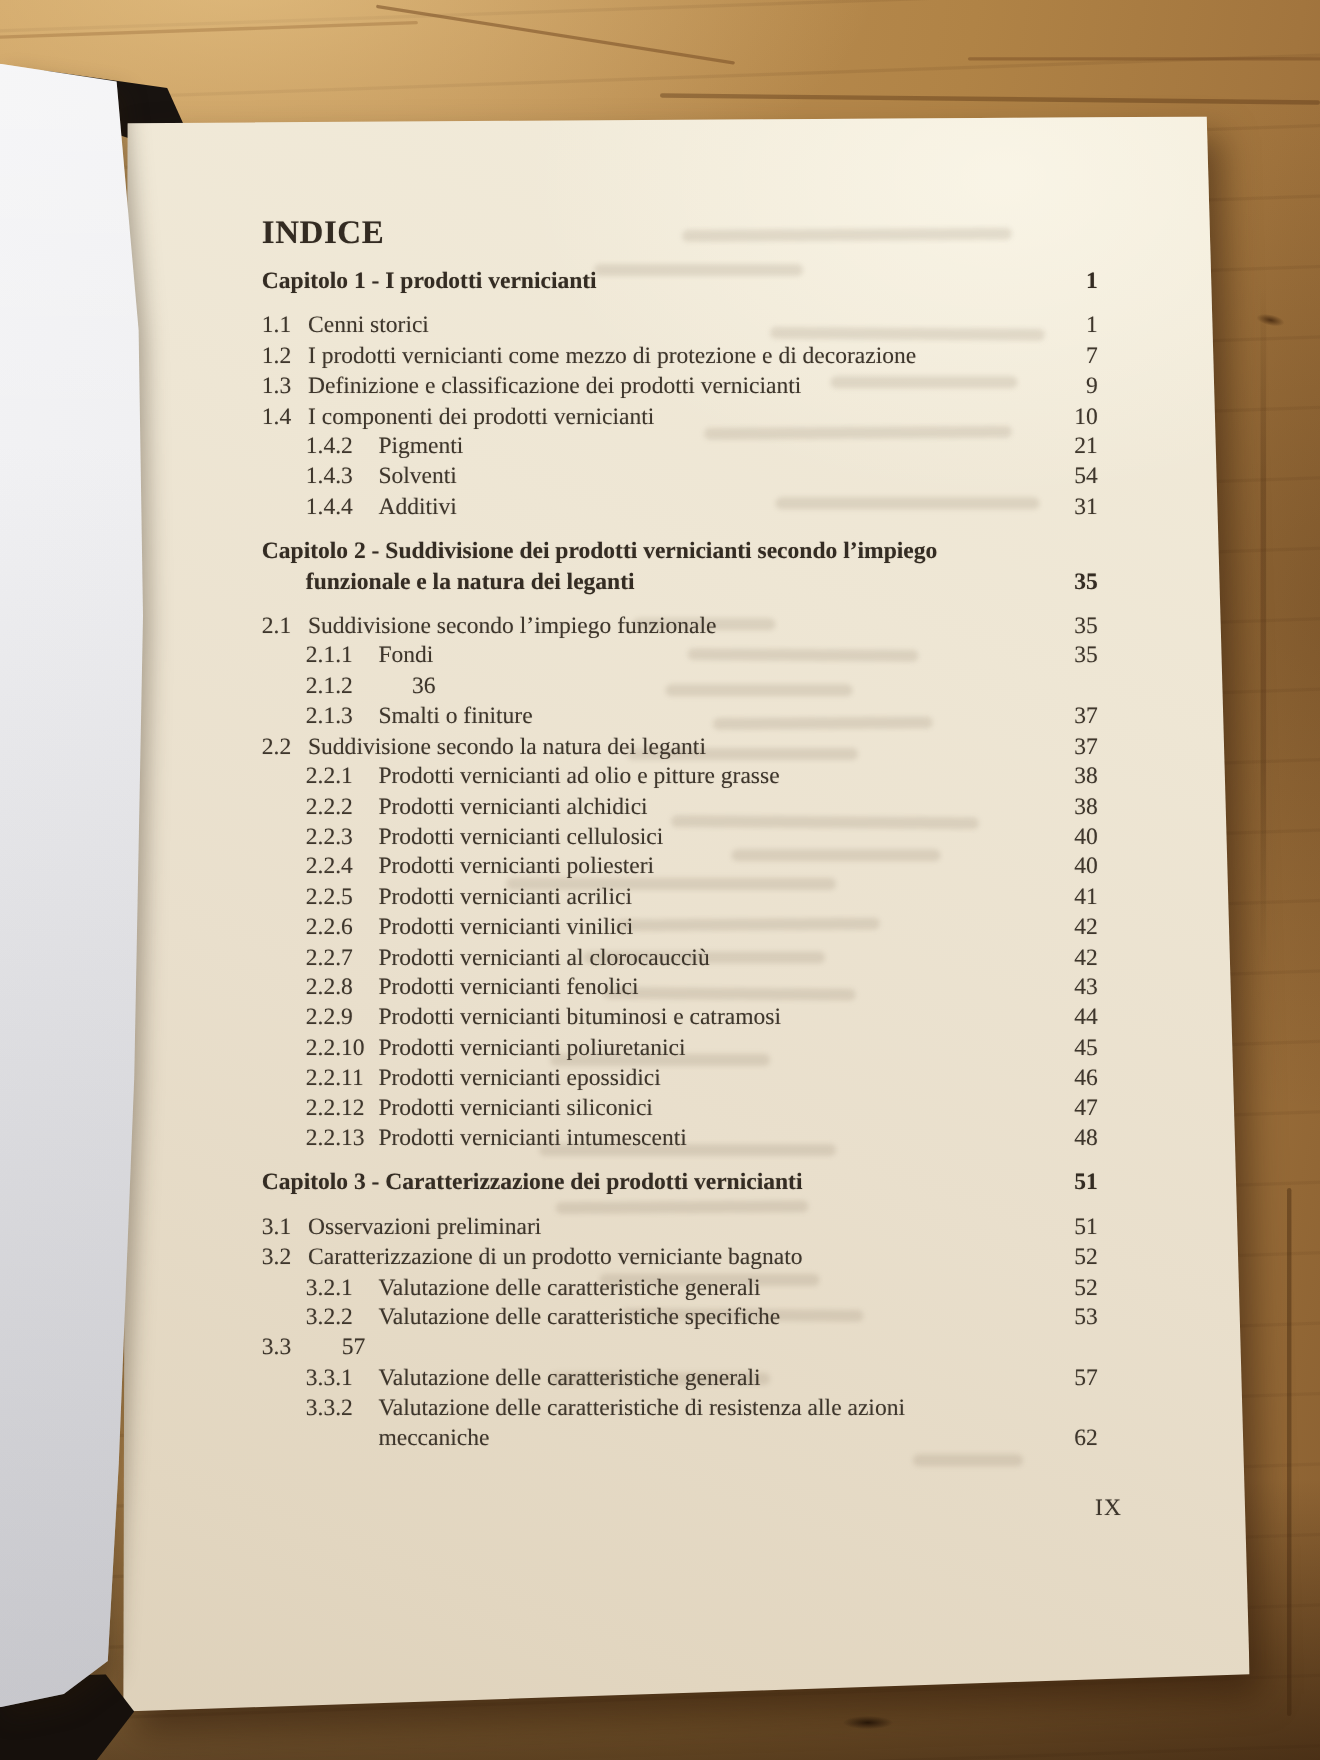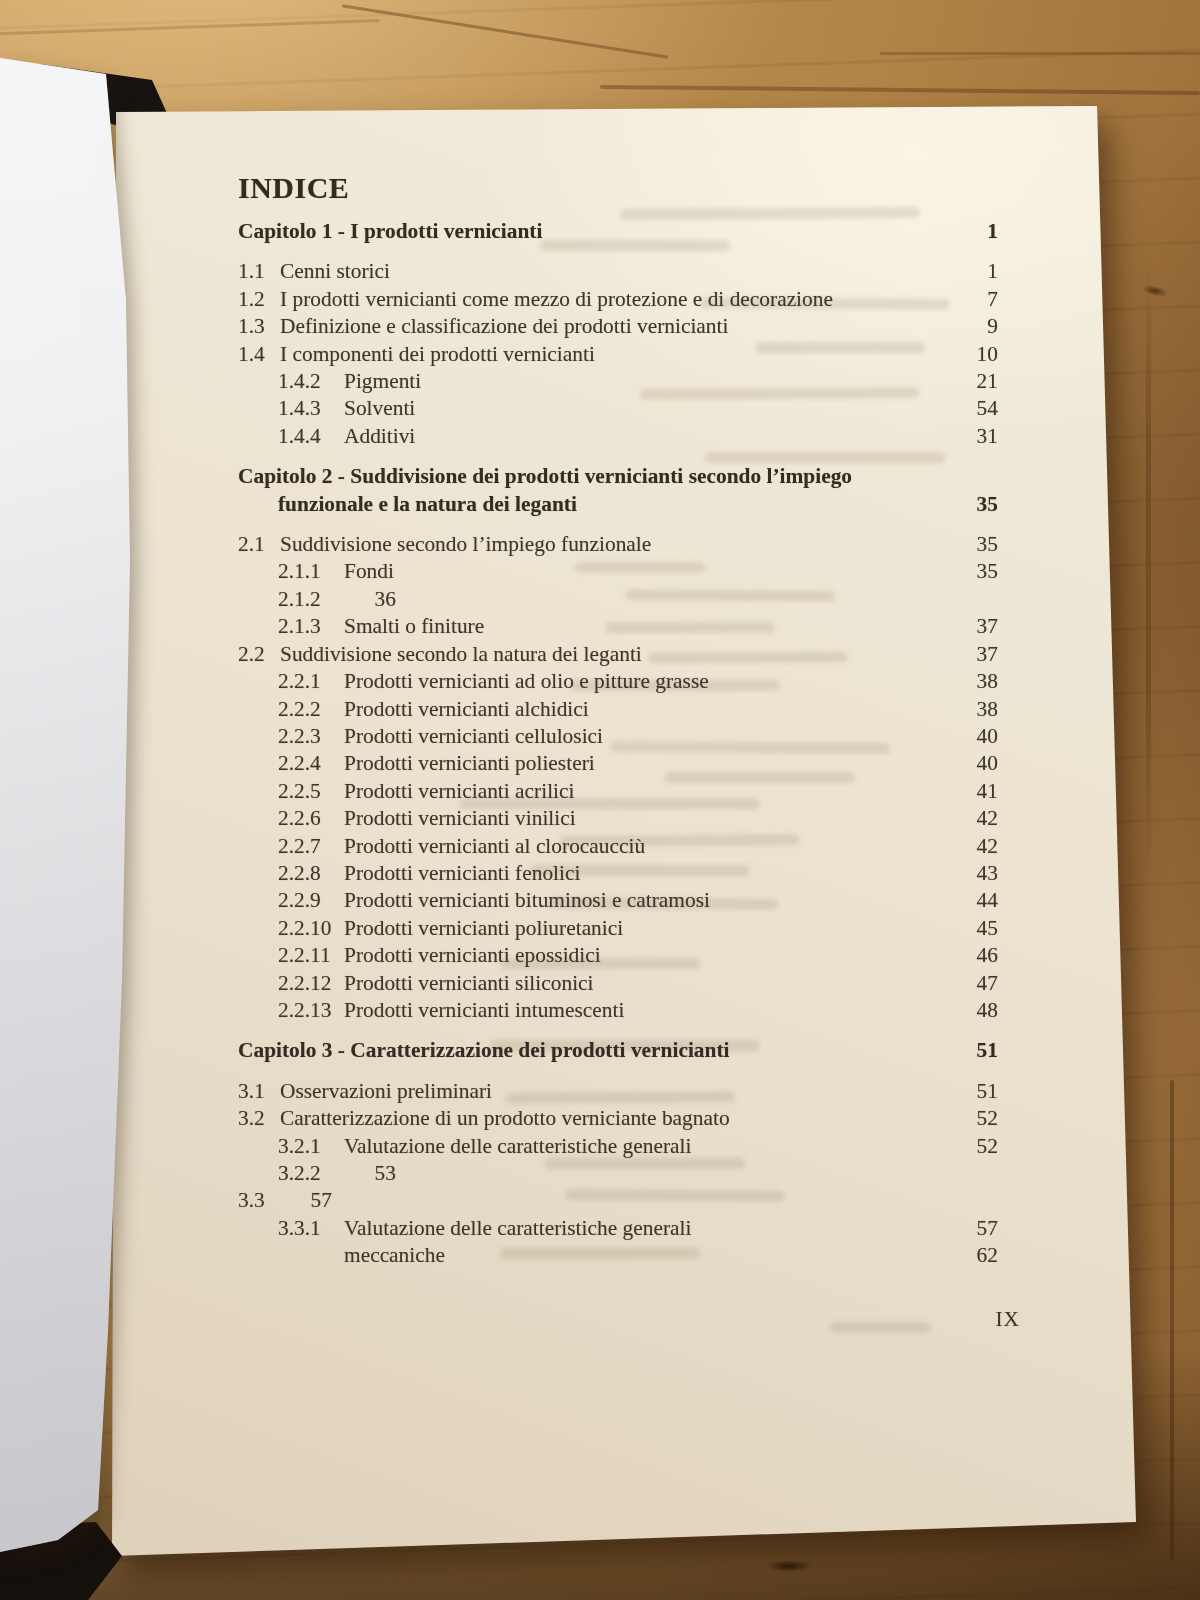--- a/index.html
+++ b/index.html
@@ -56,21 +56,21 @@
   
   .stack-wrap{position:absolute;inset:0;filter:drop-shadow(6px 10px 10px rgba(40,25,10,.35));pointer-events:none;}
   .stack{position:absolute;inset:0;
     clip-path:polygon(0px 58px,106px 74px,126px 300px,130px 560px,122px 980px,108px 1330px,98px 1510px,58px 1540px,0px 1552px);
     background:
       linear-gradient(to right, rgba(255,255,255,0) 58%, rgba(105,100,110,.22) 88%, rgba(70,65,78,.32) 100%),
       linear-gradient(to bottom, rgba(255,255,255,.38), rgba(255,255,255,0) 25%, rgba(108,108,118,.30) 96%),
       linear-gradient(100deg,#f2f2f4 0%,#eaeaed 55%,#dadadd 80%,#c6c5cb 100%);}
 
   
-  .toc{position:absolute;left:238px;top:172px;width:760px;color:#3e362c;
+  .toc{position:absolute;left:238px;top:196px;width:760px;color:#3e362c;
        text-shadow:0 0 1px rgba(62,54,44,.35);}
   .title{font-size:30px;line-height:32px;font-weight:700;letter-spacing:.5px;
          color:#332b22;margin:0 0 14px 0;}
   .row{display:flex;align-items:flex-start;font-size:21.4px;line-height:27.4px;}
   .row .num{flex:none;}
   .row .txt{flex:1;padding-right:8px;}
   .row .pg{flex:none;width:52px;text-align:right;}
   .lvl0 .num{width:42px;}
   .lvl1{padding-left:40px;}
   .lvl1 .num{width:66px;}
@@ -285,30 +285,36 @@
                 <span class="txt">Caratterizzazione di un prodotto verniciante bagnato</span>
                 <span class="pg">52</span>
               </div>
               <div class="row lvl1">
                 <span class="num">3.2.1</span>
                 <span class="txt">Valutazione delle caratteristiche generali</span>
                 <span class="pg">52</span>
               </div>
               <div class="row lvl1">
                 <span class="num">3.2.2</span>
+                <span class="txt">Valutazione delle caratteristiche specifiche</span>
                 <span class="pg">53</span>
               </div>
               <div class="row lvl0">
                 <span class="num">3.3</span>
                 <span class="pg">57</span>
               </div>
               <div class="row lvl1">
                 <span class="num">3.3.1</span>
                 <span class="txt">Valutazione delle caratteristiche generali</span>
                 <span class="pg">57</span>
+              </div>
+              <div class="row lvl1">
+                <span class="num">3.3.2</span>
+                <span class="txt">Valutazione delle caratteristiche di resistenza alle azioni</span>
+                <span class="pg"></span>
               </div>
               <div class="row lvl1">
                 <span class="num"></span>
                 <span class="txt">meccaniche</span>
                 <span class="pg">62</span>
               </div>
             </div>
           </div>
         <div class="row footer-row">
           <span class="txt"></span>

